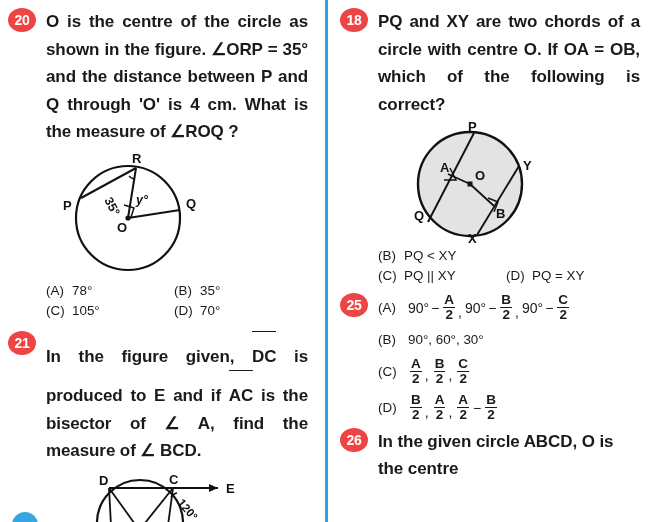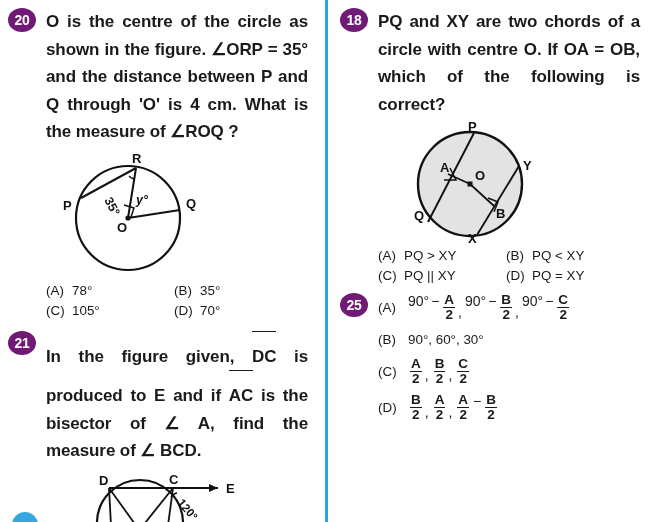--- a/index.html
+++ b/index.html
@@ -20,21 +20,21 @@
   
   .col{position:absolute;top:0;width:300px;}
   .col-left{left:8px;}
   .col-right{left:340px;}
 
   
   .qblock{position:relative;margin-bottom:2px;}
   .qbadge{
     position:absolute;left:0;top:0;
     width:28px;height:24px;border-radius:50%;
-    background:#701a75;color:#ffffff;
+    background:#ef4444;color:#ffffff;
     font-size:14px;font-weight:bold;
     display:flex;align-items:center;justify-content:center;
     letter-spacing:-0.3px;
   }
   .qtext{
     margin-left:38px;
     font-size:17px;line-height:1.62;
     text-align:justify;
     letter-spacing:-0.1px;
     font-weight:bold;
@@ -46,21 +46,21 @@
   
   .opts{margin-left:38px;margin-top:6px;font-size:13.4px;line-height:1.5;}
   .optrow{display:flex;}
   .optcell{width:128px;}
   .optcell .lab{display:inline-block;width:26px;}
 
   
   .optsf{margin-left:38px;font-size:13.4px;}
   .fopt{display:flex;align-items:center;margin-top:7px;}
   .fopt .flab{width:30px;flex:none;font-size:13.4px;}
-  .fexpr{display:flex;font-size:14px;}
+  .fexpr{display:flex;align-items:center;font-size:14px;}
   .frac{display:inline-flex;flex-direction:column;align-items:center;
         vertical-align:middle;margin:0 1px;line-height:1.02;font-size:13.5px;font-weight:600;}
   .frac .num{padding:0 2px;}
   .frac .den{padding:0 2px;border-top:1.3px solid #1a1a1a;}
   .comma{margin-right:3px;margin-left:1px;align-self:flex-end;padding-bottom:2px;}
   .opsym{margin:0 2px;}
 
   
   .fig{margin-left:20px;}
   .fig svg{display:block;}
@@ -188,21 +188,20 @@
           <text x="32" y="98" font-size="13">Q</text>
           <text x="86" y="121" font-size="13">X</text>
           <text x="141" y="48" font-size="13">Y</text>
           <text x="114" y="96" font-size="13">B</text>
           <text x="93" y="58" font-size="13">O</text>
         </svg>
       </div>
 
       <div class="opts" style="margin-top:2px;">
         <div class="optrow">
-          <div class="optcell"><span class="lab">(A)</span><span>PQ &gt; XY</span></div>
           <div class="optcell"><span class="lab">(B)</span><span>PQ &lt; XY</span></div>
         </div>
         <div class="optrow">
           <div class="optcell"><span class="lab">(C)</span><span>PQ || XY</span></div>
           <div class="optcell"><span class="lab">(D)</span><span>PQ = XY</span></div>
         </div>
       </div>
     </div>
 
     <div class="qblock" style="">
@@ -282,15 +281,19 @@
             <span class="frac">
               <span class="num">B</span>
               <span class="den">2</span>
             </span>
           </span>
         </div>
 
       </div>
     </div>
 
+    <div class="qblock" style="margin-top:6px;">
+      <div class="qbadge">26</div>
+      <div class="qtext" style="text-align:left;">In the given circle ABCD, O is the centre</div>
+    </div>
 
   </div>
 </div>
 
 </body></html>

